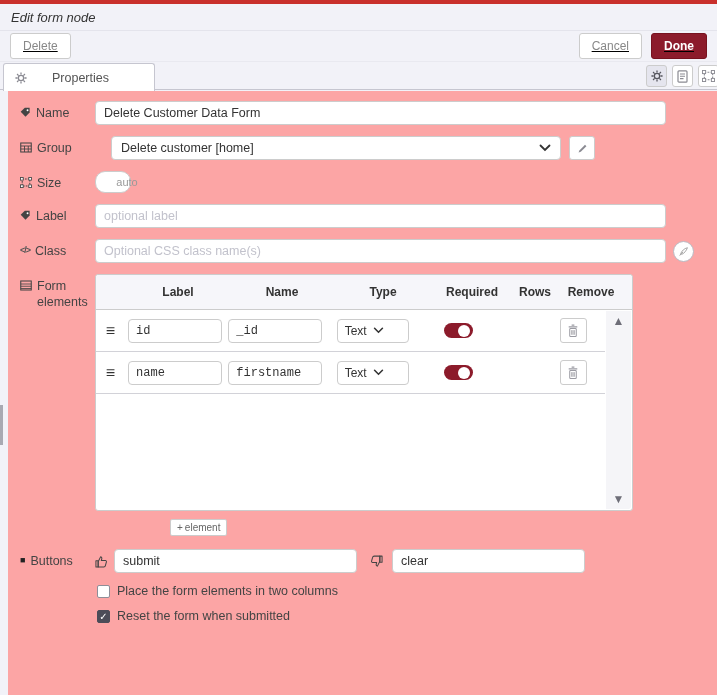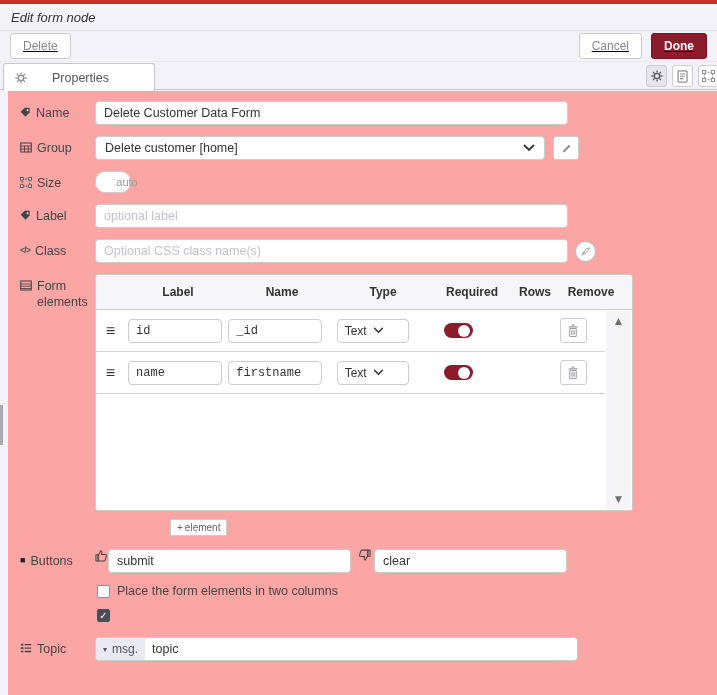--- a/index.html
+++ b/index.html
@@ -47,25 +47,25 @@
     width:75px; flex:none; font-size:12.5px; color:#444;
     display:flex; gap:5px; align-items:flex-start; padding-top:5px; line-height:1.25;
   }
   .row-label .li { flex:none; padding-top:1px; }
 
   .ti {
     height:24px; border:1px solid #ccc; border-radius:4px; background:#fff;
     font-size:12.5px; color:#333; padding:0 8px; font-family:inherit; outline:none;
   }
   .ti::placeholder { color:#c2c2cc; }
-  .w-main { width:473px; }
+  .w-main { width:571px; }
 
   .select-box {
     width:450px; height:24px; border:1px solid #ccc; border-radius:4px; background:#fff;
-    display:flex; align-items:center; padding:0 9px; font-size:12.5px; color:#333; cursor:pointer;
+    display:flex; align-items:center; padding:0 9px; font-size:12.5px; color:#333; cursor:pointer;margin-left:16px;
   }
   .select-box .sel-text { flex:1; }
   .icon-btn {
     width:26px; height:24px; margin-left:8px; border:1px solid #ccc; border-radius:3px;
     background:#fff; display:flex; align-items:center; justify-content:center; cursor:pointer;
   }
   .auto-btn {
     width:36px; height:22px; border:1px solid #ccc; border-radius:10px; background:#fff;
     font-size:11px; color:#999; display:flex; align-items:center; justify-content:center; cursor:pointer;padding-left:28px;
   }
@@ -107,21 +107,21 @@
   }
   .scroll-arrow { font-size:12px; color:#6e6e78; line-height:1; cursor:pointer; }
 
   .add-btn {
     display:inline-flex; align-items:center; gap:2px; margin:8px 0 0 75px;
     font-size:10px; color:#666; border:1px solid #ccc; border-radius:2px;
     background:#fff; padding:2px 6px; cursor:pointer;
   }
 
   .buttons-row { margin-top:13px; }
-  .btn-field { display:flex; align-items:flex-start; }
+  .btn-field { display:flex; align-items:center; gap:6px; }
   .w-submit { width:243px; } .w-clear { width:193px; margin-left:3px; }
 
   .checkrow { margin:11px 0 0 77px; font-size:12.5px; color:#444; display:flex; gap:7px; align-items:center; }
   .cb { width:13px; height:13px; border:1px solid #8e8e98; border-radius:2px; background:#fff; flex:none; cursor:pointer; }
   .cb.checked {
     background:#4c4c58; border-color:#4c4c58; color:#fff;
     font-size:10px; line-height:12px; text-align:center;
   }
 
   .topic-row { margin-top:15px; }
@@ -422,34 +422,17 @@
       <input class="ti w-clear" type="text" value="clear" style="">
     </div>
   </div>
 
   <div class="checkrow">
     <span class="cb"></span>
     <span>Place the form elements in two columns</span>
   </div>
   <div class="checkrow">
     <span class="cb checked">✓</span>
-  </div>
-
-  <div class="row topic-row">
-    <div class="row-label">
-      <span class="li">
-        <svg width="12" height="11" viewBox="0 0 14 12">
-          <path d="M1 1.5h3 M1 5.5h3 M1 9.5h3" stroke="#444" stroke-width="2"></path>
-          <path d="M5.5 1.5H13 M5.5 5.5H13 M5.5 9.5H13" stroke="#444" stroke-width="1.6"></path>
-        </svg>
-      </span>
-      <span>Topic</span>
-    </div>
-    <div class="typed-input">
-      <div class="ti-prefix">
-        <span class="caret">▾</span>
-        <span>msg.</span>
-      </div>
-      <span class="ti-value">topic</span>
-    </div>
-  </div>
+    <span>Reset the form when submitted</span>
+  </div>
+
 
 </div>
 
 </body></html>

